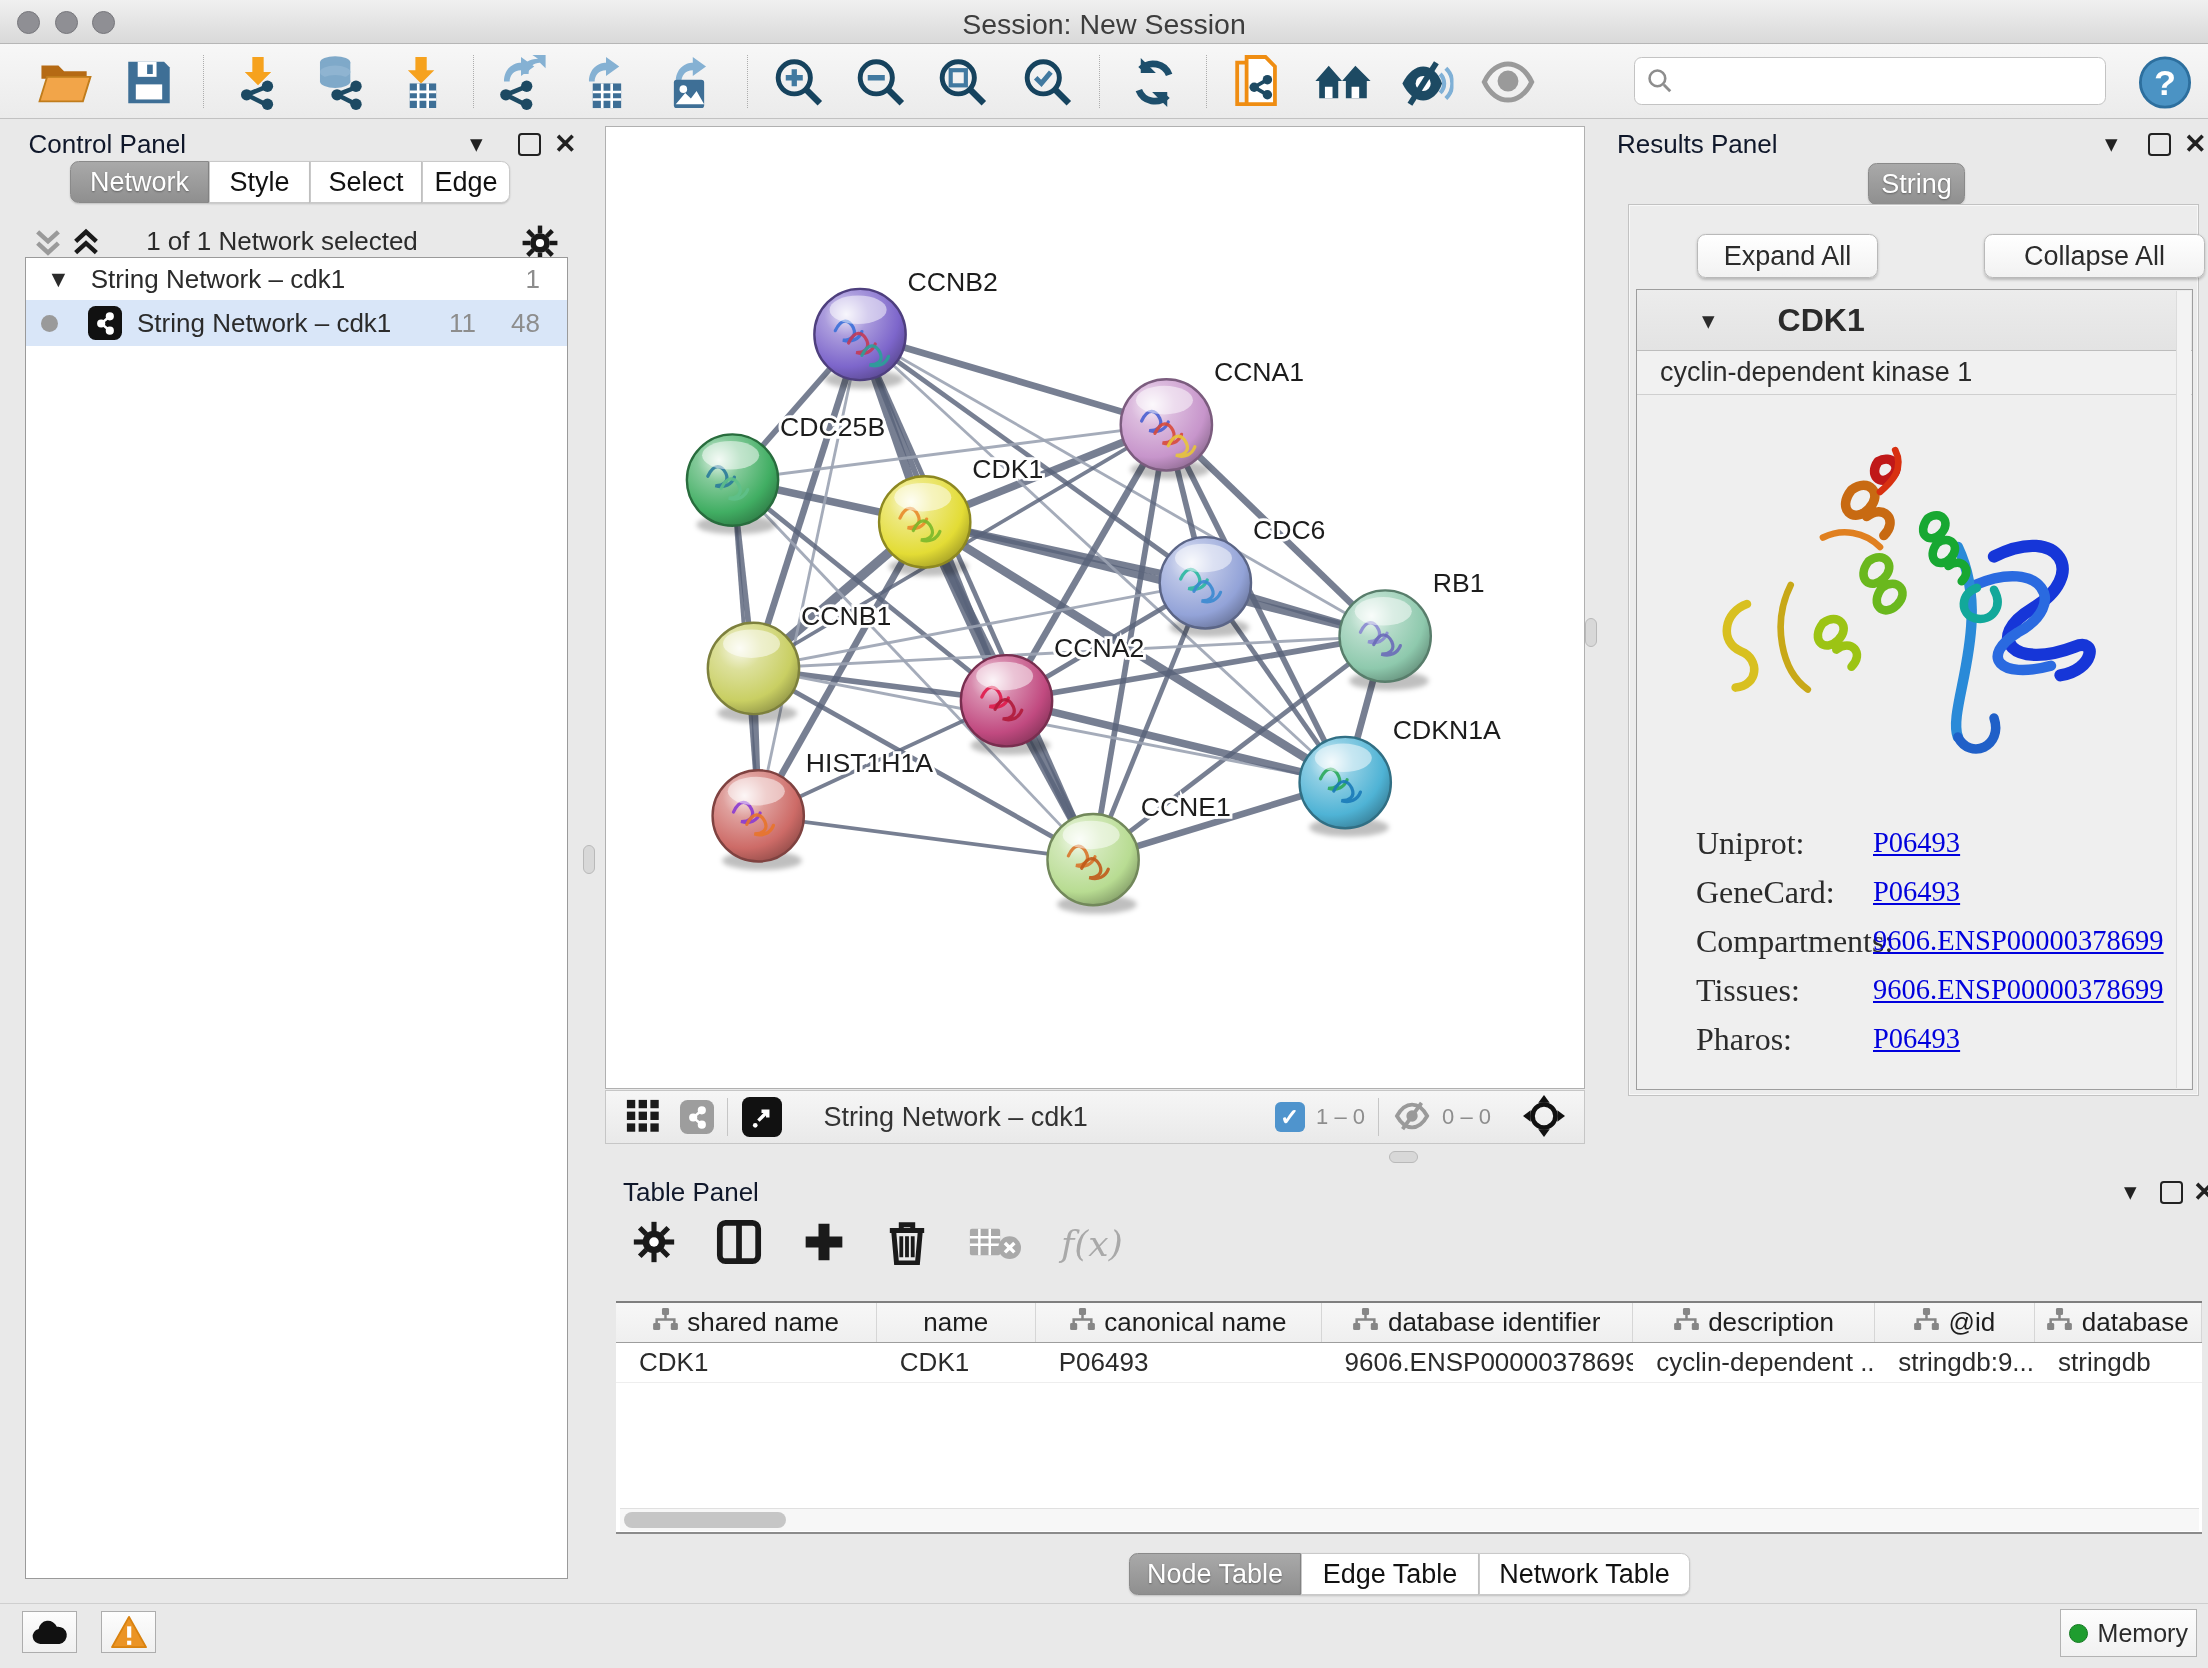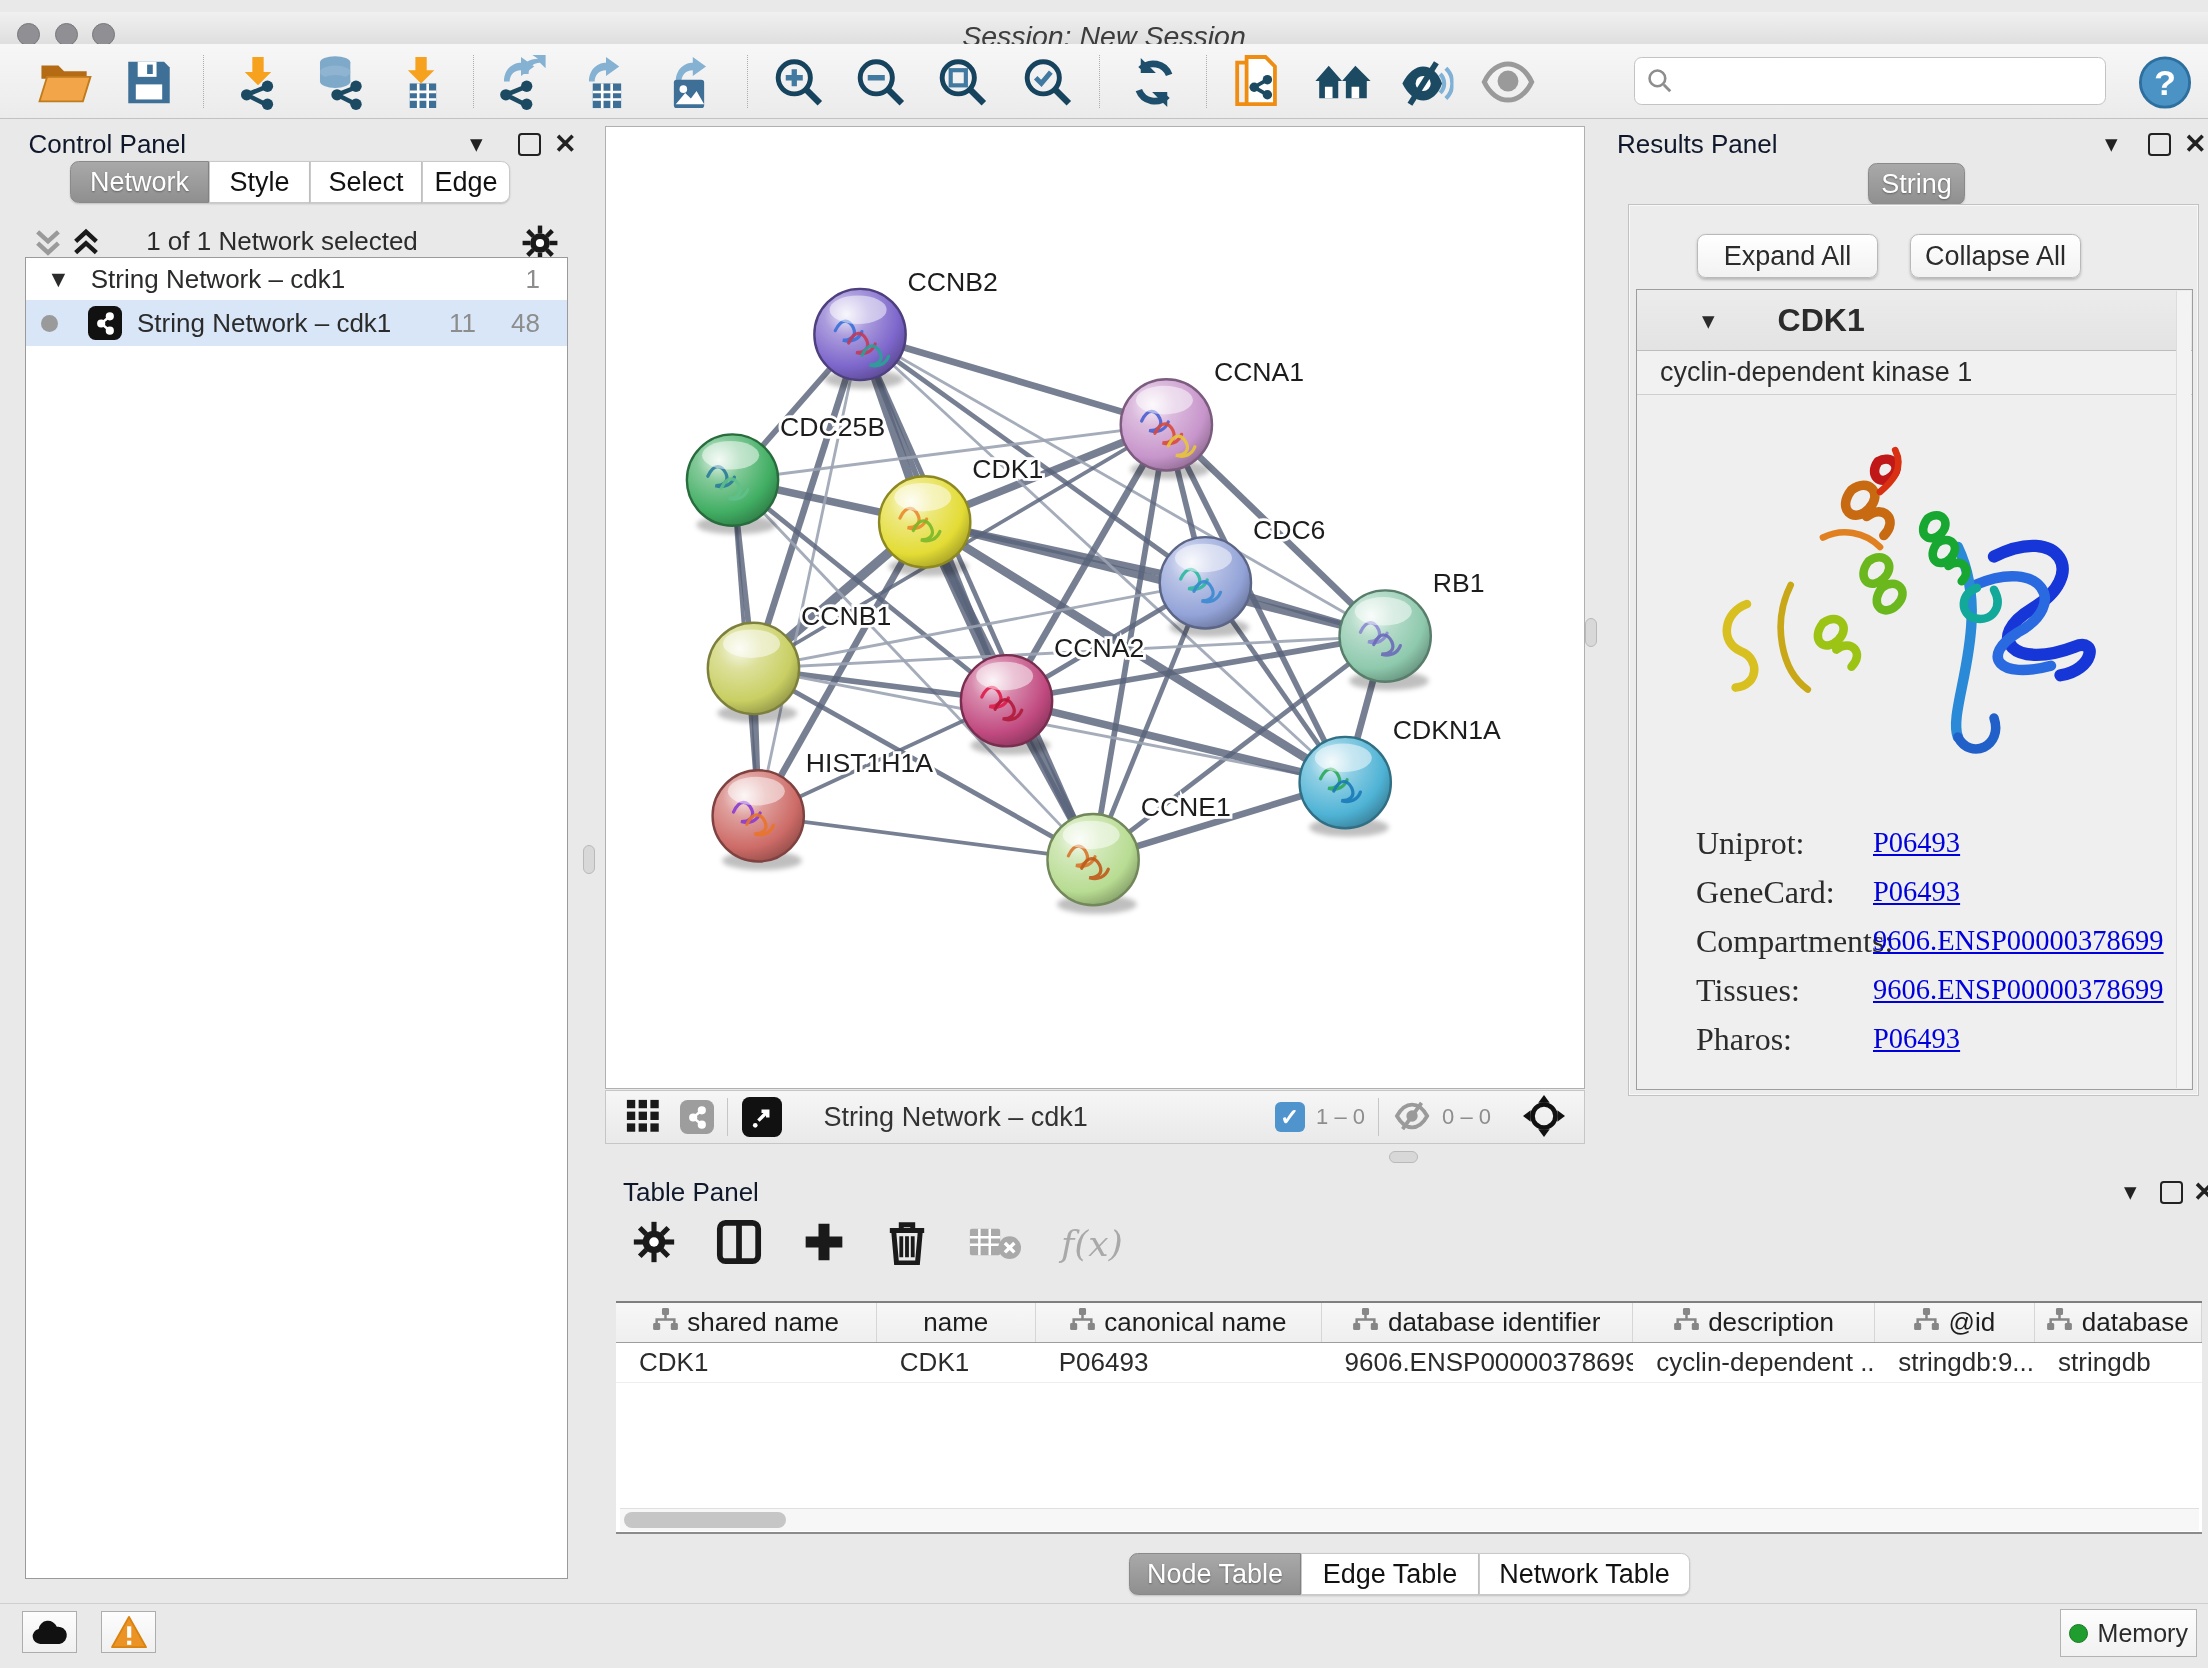--- a/index.html
+++ b/index.html
@@ -1,22 +1,22 @@
 <!DOCTYPE html>
 <html style="font-size:15px"><head>
 <meta charset="utf-8">
 <style>
   * { margin:0; padding:0; box-sizing:border-box; }
   html,body { width:2208px; height:1668px; overflow:hidden; }
   body { font-family:"Liberation Sans", sans-serif; background:#e9e9e9; color:#2b2b2b; position:relative; }
   .abs { position:absolute; }
 
   
-  #titlebar { left:0; top:12px; width:2208px; height:44px;
-    background:linear-gradient(#f0f0f0,#d9d9d9); border-bottom:1px solid #b6b6b6;font-style:italic; }
+  #titlebar { left:0; top:0; width:2208px; height:44px;
+    background:linear-gradient(#f0f0f0,#d9d9d9); border-bottom:1px solid #b6b6b6; }
   .traffic { width:23px; height:23px; border-radius:50%; background:#8f8f94; border:1px solid #77777c; top:10.5px; }
   #win-title { width:100%; text-align:center; top:7.6px; font-size:28.5px; color:#3d3d3d; }
 
   
   #toolbar { left:0; top:44px; width:2208px; height:75px;
     background:linear-gradient(#f7f7f7,#ebebeb); border-bottom:1px solid #c2c2c2; }
   .tb-icon { top:7.6px; width:63px; height:61px; transform:translateX(-50%); display:flex; align-items:center; justify-content:center; }
   .tb-sep { top:11.4px; width:0; height:53px; border-left:1.9px dotted #adadad; }
   #search-wrap { left:1634px; top:13.3px; width:472px; height:48px; background:#fff; border:1px solid #c3c3c3; border-radius:7.6px;
     display:flex; align-items:center; padding-left:11.4px; }
@@ -618,21 +618,21 @@
 
 <div class="abs panel-title" style="left:1617px; top:129px">Results Panel</div>
 <div class="abs panel-ctl" style="left:2105px; top:131px">▾</div>
 <span class="abs box-btn" style="left:2148px; top:133px"></span>
 <div class="abs panel-ctl" style="left:2184px; top:132px; font-weight:bold; font-size:27px">✕</div>
 
 <div class="abs seg-tab sel" style="left:1868px; top:163px; width:97px; border-radius:8.6px">String</div>
 
 <div id="rp-outer" class="abs"></div>
 <div class="abs rp-btn" style="left:1697px; top:234px; width:181px">Expand All</div>
-<div class="abs rp-btn" style="left:1910px; top:234px; width:171px">Collapse All</div>
+<div class="abs rp-btn" style="left:1984px; top:234px; width:221px">Collapse All</div>
 
 <div id="rp-inner" class="abs">
   <div id="rp-gene-head">
     <span style="margin-left:65px; font-size:25px">▾</span>
     <span style="margin-left:63px; font-size:32px; font-weight:bold">CDK1</span>
   </div>
   <div id="rp-desc">
     <span style="margin-left:23px">cyclin-dependent kinase 1</span>
   </div>
   <div style="height:418px; position:relative">

